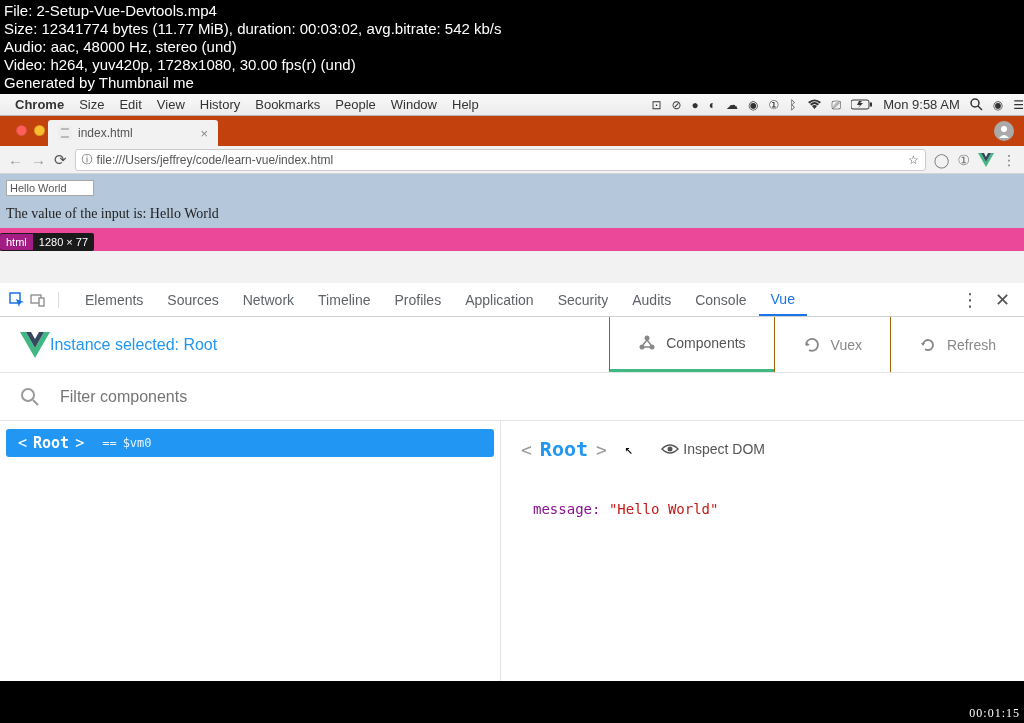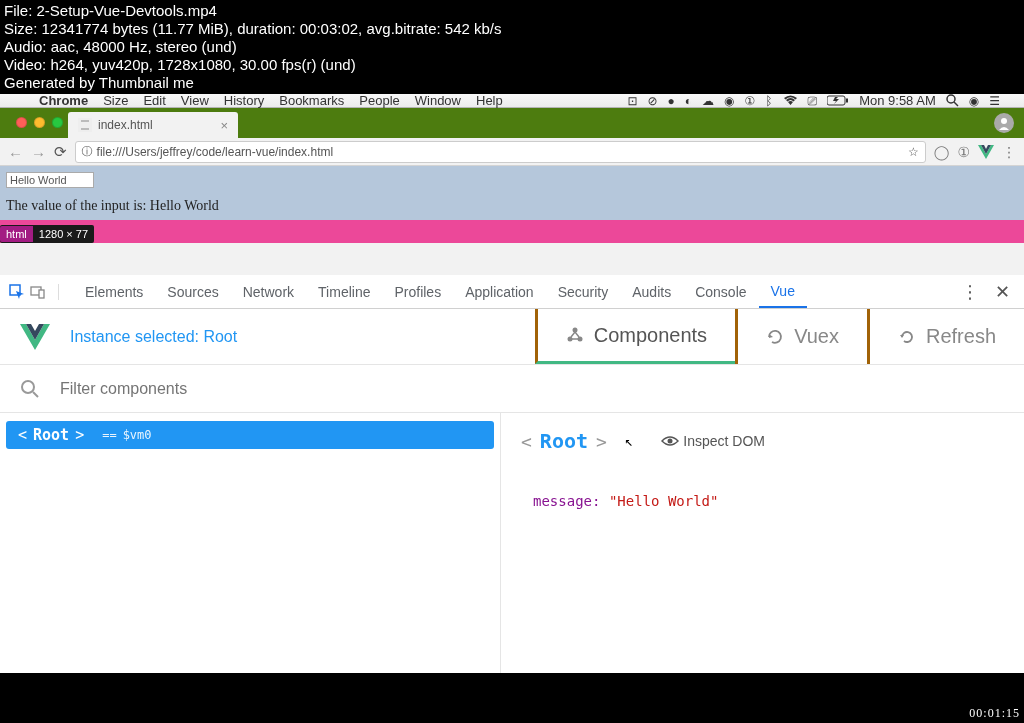--- a/index.html
+++ b/index.html
@@ -1,28 +1,28 @@
 <!DOCTYPE html>
 <html><head>
 <meta charset="utf-8">
 <style>
 * { margin: 0; padding: 0; box-sizing: border-box; }
 body { width: 1024px; height: 723px; font-family: -apple-system, "Helvetica Neue", Arial, sans-serif; background: #000; overflow: hidden; }
 .video-overlay { background: #000; color: #fff; font-family: "Segoe UI", sans-serif; font-size: 15px; padding: 2px 4px; line-height: 1.2; }
 .mac-desktop { background: #fff; position: relative; }
-.mac-menubar { height: 14px; background: linear-gradient(#f9f9f9,#ececec); border-bottom: 1px solid #b5b5b5; display: flex; align-items: center; font-size: 13px; color: #333; padding: 0 24px; justify-content: space-between; }
+.mac-menubar { height: 22px; background: linear-gradient(#f9f9f9,#ececec); border-bottom: 1px solid #b5b5b5; display: flex; align-items: center; font-size: 13px; color: #333; padding: 0 0; justify-content: space-between; }
 .mac-menubar-left { display: flex; align-items: center; gap: 15px; }
 .mac-menubar-right { display: flex; align-items: center; gap: 10px; }
 .apple-logo { font-size: 14px; }
 .menubar-app { font-weight: 600; }
 .chrome-window { background: #f2f2f2; }
 .traffic-lights { display: flex; gap: 7px; padding: 4px 8px; position: absolute; }
 .traffic-light { width: 11px; height: 11px; border-radius: 50%; border: 0.5px solid rgba(0,0,0,.15); }
 .tl-red { background: #ff5f57; } .tl-yellow { background: #febc2e; } .tl-green { background: #28c840; }
-.chrome-tabstrip { height: 30px; background: #4d7c0f; display: flex; align-items: flex-end; padding-left: 68px; position: relative; }
+.chrome-tabstrip { height: 30px; background: #c2410c; display: flex; align-items: flex-end; padding-left: 48px; position: relative; }
 .chrome-tab { height: 26px; background: #f2f2f2; border-radius: 3px 3px 0 0; display: flex; align-items: center; padding: 0 10px; font-size: 12px; gap: 6px; min-width: 170px; position: relative; color: #555; }
 .chrome-tab .close { margin-left: auto; font-size: 13px; color: #888; }
 .chrome-profile { position: absolute; right: 10px; top: 5px; width: 20px; height: 20px; background: #aaa; border-radius: 50%; display:flex;align-items:center;justify-content:center;color:#fff;font-size:12px; }
 .chrome-toolbar { height: 28px; background: #f2f2f2; border-bottom: 1px solid #d4d4d4; display: flex; align-items: center; padding: 0 8px; gap: 8px; }
 .nav-btn { color: #999; font-size: 15px; }
 .nav-btn.active { color: #555; }
 .url-bar { flex: 1; height: 22px; background: #fff; border: 1px solid #ccc; border-radius: 3px; display: flex; align-items: center; padding: 0 6px; font-size: 12px; color: #555; gap: 4px; }
 .url-info { font-size: 11px; }
 .toolbar-icon { color: #777; font-size: 14px; }
 .page-content { background: #b5c7db; padding: 6px; font-family: "Times New Roman", serif; font-size: 14px; color: #222; }
@@ -35,25 +35,25 @@
 .devtools { background: #fff; margin-top: 32px; }
 .devtools-tabs { height: 34px; border-bottom: 1px solid #d0d0d0; display: flex; align-items: center; font-size: 14px; color: #5f6368; padding: 0 8px; gap: 0; }
 .devtools-tabs .sel-icon { margin-right: 4px; color: #1a73e8; }
 .devtools-tabs .dock-icon { margin-right: 14px; color: #888; border-right:1px solid #ddd; padding-right:12px; }
 .devtools-tab { padding: 0 12px; cursor: pointer; height: 100%; display:flex;align-items:center; }
 .devtools-tab.active { color: #1a73e8; border-bottom: 2px solid #1a73e8; }
 .devtools-spacer { flex: 1; }
 .devtools-close { font-size: 18px; color: #555; padding: 0 6px; }
 .devtools-kebab { font-size: 18px; color: #555; padding: 0 10px; }
 .vue-header { height: 56px; display: flex; align-items: center; border-bottom: 1px solid #e5e5e5; }
-.vue-logo-area { display: flex; align-items: center; gap: 20px; padding-left: 20px; flex: 1; }
+.vue-logo-area { display: flex; align-items: center; padding-left: 20px; flex: 1; }
 .vue-logo { width: 30px; height: 26px; }
 .vue-instance { color: #2196f3; font-size: 16px; }
 .vue-panel-tabs { display: flex; height: 100%; }
-.vue-panel-tab { display: flex; align-items: center; gap: 10px; padding: 0 28px; color: #888; font-size: 20px; border-left: 3px solid #a16207; cursor: pointer; }
+.vue-panel-tab { display: flex; align-items: center; gap: 10px; padding: 0 28px; color: #888; font-size: 14px; border-left: 1px solid #a16207; cursor: pointer; }
 .vue-panel-tab.active { color: #555; border-bottom: 3px solid #41b883; }
 .vue-filter { height: 48px; display: flex; align-items: center; padding: 0 20px; gap: 20px; border-bottom: 1px solid #e5e5e5; }
 .vue-filter input { border: none; outline: none; font-size: 16px; color: #888; flex: 1; }
 .vue-body { display: flex; height: 260px; }
 .vue-tree { width: 500px; padding: 8px 6px; }
 .vue-tree-node { background: #2196f3; color: #fff; padding: 5px 12px; border-radius: 3px; font-family: Menlo, monospace; font-size: 15px; display: flex; align-items: center; gap: 6px; }
 .vue-tree-node .tag-name { font-weight: 600; }
 .vue-tree-node .vm-ref { font-size: 12px; opacity: .9; }
 .vue-inspector { flex: 1; border-left: 1px solid #e5e5e5; padding: 16px 20px; }
 .vue-inspector-header { display: flex; align-items: center; gap: 8px; font-size: 18px; color: #999; font-family: Menlo, monospace; }

